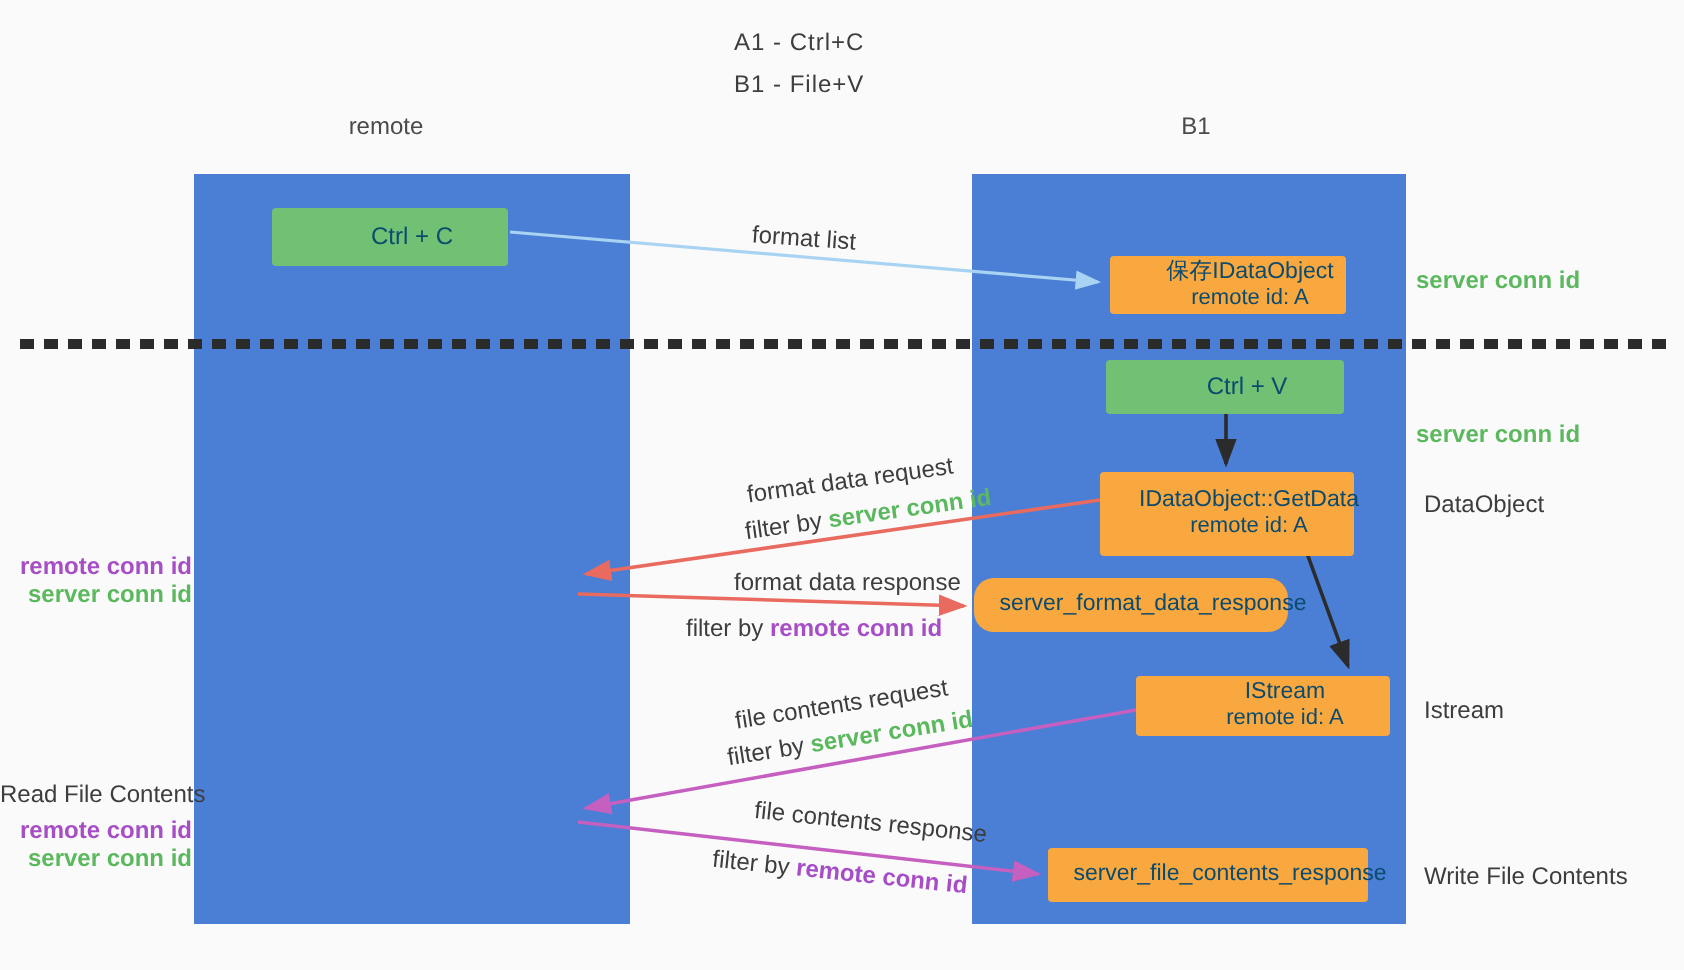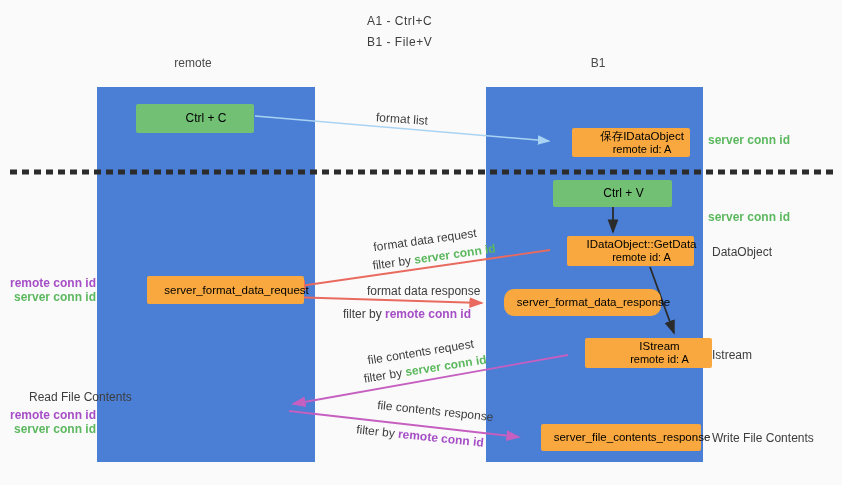--- a/index.html
+++ b/index.html
@@ -33,25 +33,25 @@
     font-size:12px;line-height:15px;color:#4a4a4a;
   }
   .column{
     position:absolute;top:87px;height:375px;
     background:var(--column-blue);
   }
   svg.overlay{position:absolute;inset:0;z-index:2;pointer-events:none;}
   .node{
     position:absolute;z-index:3;
     display:flex;flex-direction:column;align-items:center;justify-content:center;
-    color:#000000;font-size:12px;line-height:13px;text-align:center;
+    color:#0c4a6e;font-size:12px;line-height:13px;text-align:center;
     border-radius:2px;white-space:nowrap;padding-left:22px;
   }
   .node.green{background:var(--box-green);}
-  .node.orange{background:var(--box-orange);font-size:11.5px;margin-left:17px;}
+  .node.orange{background:var(--box-orange);font-size:11.5px;}
   .node .l2{font-size:11px;text-align:center;}
   .elabel{
     position:absolute;z-index:4;font-size:12px;color:var(--text-dark);
     white-space:nowrap;transform-origin:center;
   }
   .green-id{color:var(--text-green);font-weight:700;}
   .purple-id{color:var(--text-purple);font-weight:700;}
   .side{position:absolute;z-index:4;font-size:12px;line-height:14px;white-space:nowrap;}
   .side.dark{color:var(--text-dark);}
   .left-block{left:0;width:96px;text-align:right;}
@@ -115,28 +115,25 @@
 
   <div class="node orange" style="left:555px;top:128px;width:118px;height:29px;">
     <div>保存IDataObject</div>
     <div class="l2">remote id: A</div>
   </div>
 
   <div class="node green" style="left:553px;top:180px;width:119px;height:27px;">
     <div>Ctrl + V</div>
   </div>
 
-  <div class="node orange" style="left:550px;top:236px;width:127px;height:30px;">
+  <div class="node orange" style="left:550px;top:236px;width:127px;height:42px;">
     <div>IDataObject::GetData</div>
     <div class="l2">remote id: A</div>
   </div>
 
-  <div class="node orange" style="left:130px;top:276px;width:157px;height:28px;">
-    <div>server_format_data_request</div>
-  </div>
 
   <div class="node orange" style="left:487px;top:289px;width:157px;height:27px;border-radius:10px;">
     <div>server_format_data_response</div>
   </div>
 
   <div class="node orange" style="left:568px;top:338px;width:127px;height:30px;">
     <div>IStream</div>
     <div class="l2">remote id: A</div>
   </div>
 
@@ -170,19 +167,19 @@
   <div class="side green-id" style="left:708px;top:133px;">server conn id</div>
   <div class="side green-id" style="left:708px;top:210px;">server conn id</div>
   <div class="side dark" style="left:712px;top:245px;">DataObject</div>
   <div class="side dark" style="left:712px;top:348px;">Istream</div>
   <div class="side dark" style="left:712px;top:431px;">Write File Contents</div>
 
   <div class="side left-block" style="top:276px;">
     <div class="purple-id">remote conn id</div>
     <div class="green-id">server conn id</div>
   </div>
-  <div class="side dark left-block" style="top:390px;padding-left:29px;">Read File Contents</div>
+  <div class="side dark left-block" style="top:390px;">Read File Contents</div>
   <div class="side left-block" style="top:408px;">
     <div class="purple-id">remote conn id</div>
     <div class="green-id">server conn id</div>
   </div>
 
 </div>
 
 </body></html>

